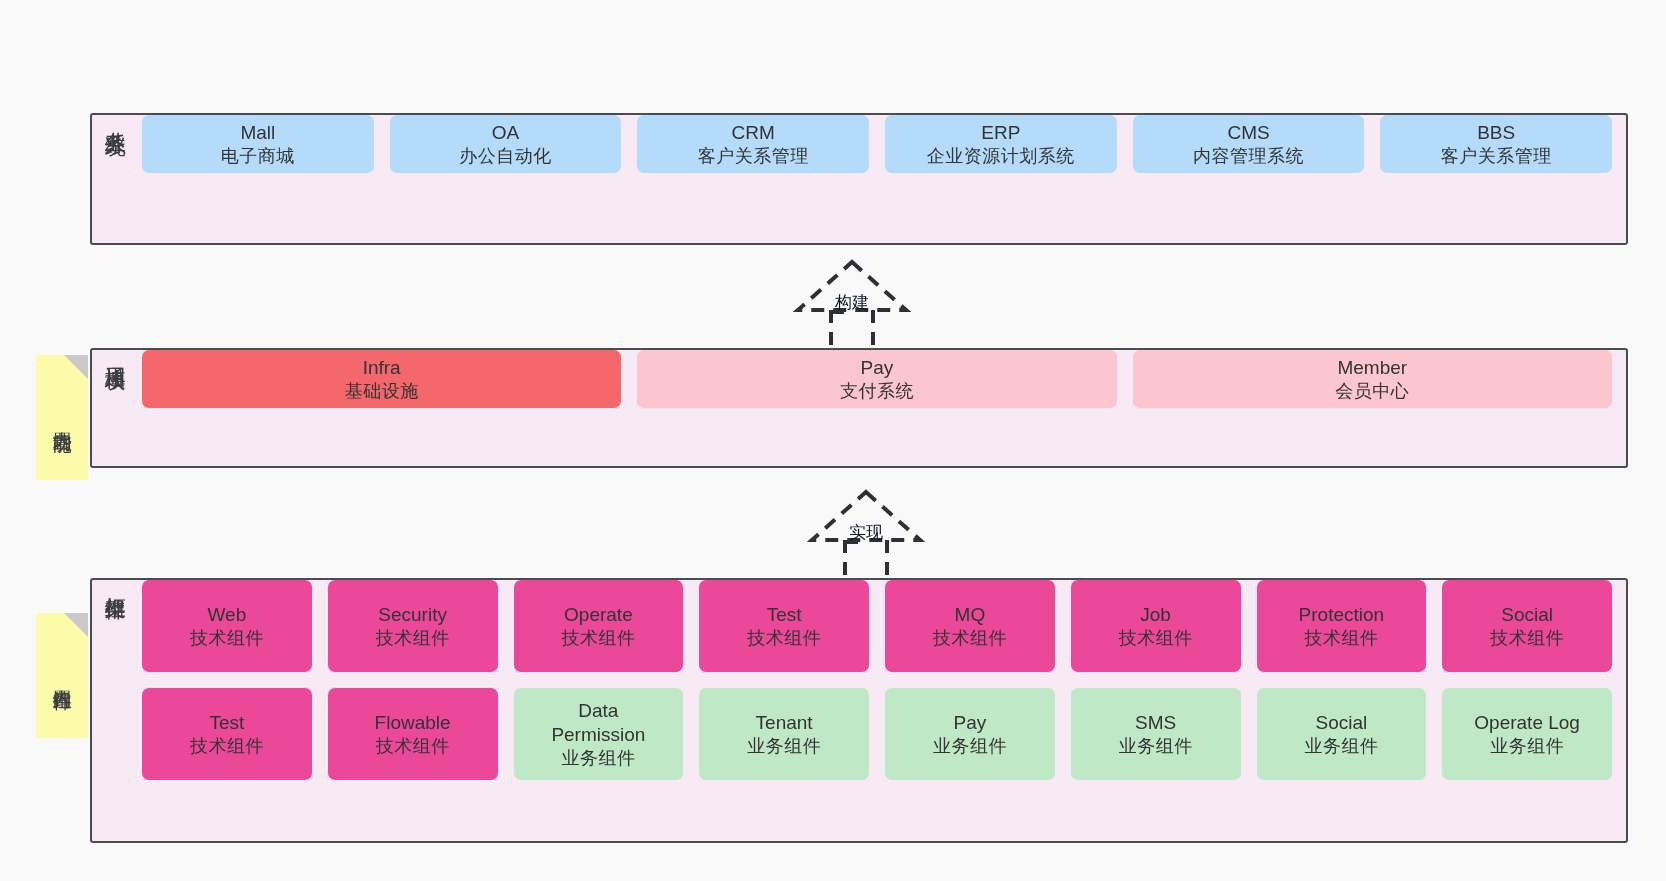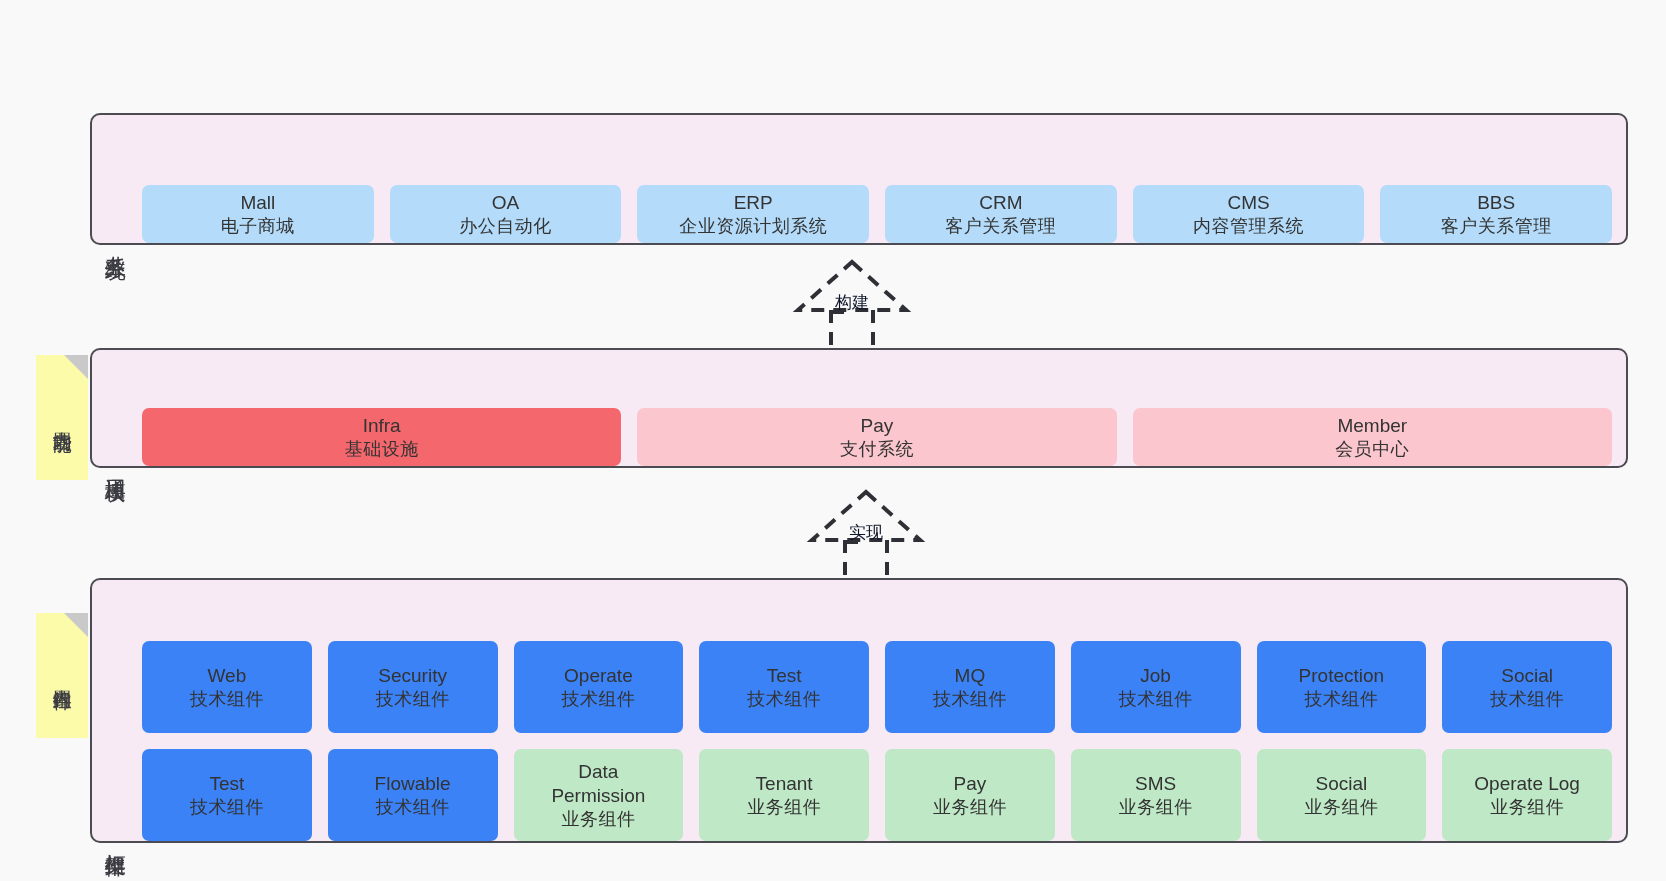--- a/index.html
+++ b/index.html
@@ -19,24 +19,24 @@
     position: relative;
     width: 1666px;
     height: 881px;
   }
 
   
   .layer {
     position: absolute;
     background: #f7eaf4;
     border: 2px solid #4b4b52;
-    border-radius: 10px;
+    border-radius: 3px;
     box-sizing: border-box;
     display: flex;
-    align-items: flex-end;
+    align-items: flex-start;
   }
   .layer-title {
     flex: 0 0 auto;
     width: 46px;
     display: flex;
     align-items: center;
     justify-content: center;
     font-size: 21px;
     line-height: 1.16;
     letter-spacing: 1px;
@@ -79,21 +79,21 @@
     white-space: normal;
   }
   .card .cn {
     font-size: 18px;
     letter-spacing: 0.5px;
   }
 
   .c-blue       { background: #b4dcfa; }
   .c-red        { background: #f4676d; }
   .c-pink       { background: #fbc6cd; }
-  .c-green      { background: #3b82f6; }
+  .c-green      { background: #ec4899; }
   .c-greenlight { background: #bfe8c6; }
 
   
   .note {
     position: absolute;
     background: #fbfbaa;
     box-sizing: border-box;
     display: flex;
     align-items: center;
     justify-content: center;
@@ -148,27 +148,27 @@
           <span class="en">Mall</span>
           <span class="cn">电子商城</span>
         </div>
 
         <div class="card c-blue">
           <span class="en">OA</span>
           <span class="cn">办公自动化</span>
         </div>
 
         <div class="card c-blue">
+          <span class="en">CRM</span>
+          <span class="cn">客户关系管理</span>
+        </div>
+
+        <div class="card c-blue">
           <span class="en">ERP</span>
           <span class="cn">企业资源计划系统</span>
-        </div>
-
-        <div class="card c-blue">
-          <span class="en">CRM</span>
-          <span class="cn">客户关系管理</span>
         </div>
 
         <div class="card c-blue">
           <span class="en">CMS</span>
           <span class="cn">内容管理系统</span>
         </div>
 
         <div class="card c-blue">
           <span class="en">BBS</span>
           <span class="cn">客户关系管理</span>

